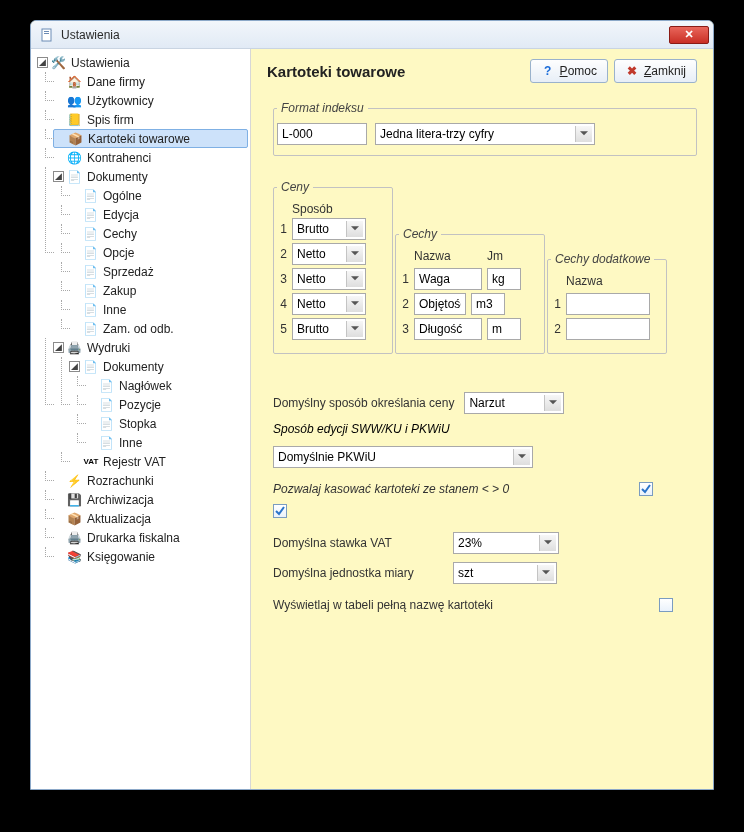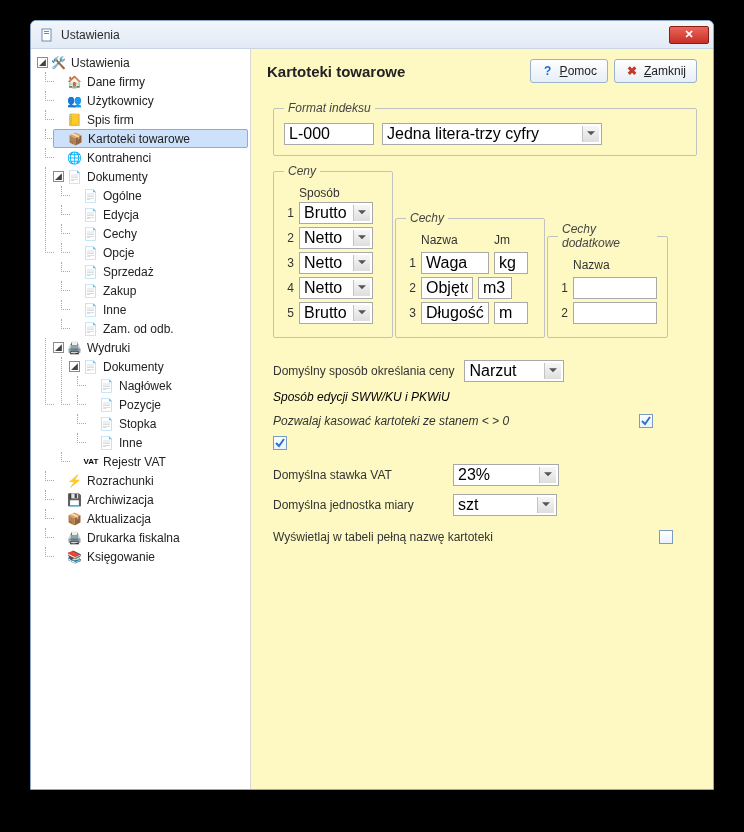--- a/index.html
+++ b/index.html
@@ -84,26 +84,26 @@
     font-size:12px;color:#222;
   }
   .btn + .btn { margin-left:6px; }
   .btn .bic { width:14px;height:14px;display:inline-flex;align-items:center;justify-content:center;font-size:12px; }
   .underline { text-decoration: underline; }
   .btn-help .bic { color:#1a6bd8;font-weight:bold; }
   .btn-close .bic { color:#c0392b;font-weight:bold; }
 
   fieldset {
     border:1px solid #c2c2c2;border-radius:2px;
-    padding:8px 10px 10px 10px;margin:0 0 8px 0;
+    padding:8px 10px 10px 3px;margin:0 0 24px 0;
   }
   legend { font-style:italic;color:#444;padding:0 4px; }
   .row { display:flex;align-items:center;gap:8px; }
   .input, .combo, select, input[type=text] {
-    border:1px solid #a9a9a9;height:22px;padding:2px 4px;font-family:inherit;font-size:16px;
+    border:1px solid #a9a9a9;height:22px;padding:2px 4px;font-family:inherit;font-size:12px;
     background:#fff;
   }
   .combo { position:relative;padding-right:18px;min-width:70px;display:inline-flex;align-items:center;cursor:pointer; }
   .combo::after {
     content:"";position:absolute;right:2px;top:2px;bottom:2px;width:16px;
     background:linear-gradient(#f7f7f7,#dedede);
     border-left:1px solid #c4c4c4;
   }
   .combo .caret {
     position:absolute;right:6px;top:50%;transform:translateY(-35%);
@@ -461,20 +461,24 @@
 
         <div class="plain-row">
           <span class="plain-label" style="font-style:normal">Domyślny sposób określania ceny</span>
           <div class="combo" style="width:100px">
               <span>Narzut</span>
               <span class="caret"></span>
             </div>
         </div>
 
         <div style="font-style:italic;margin-bottom:10px">Sposób edycji SWW/KU i PKWiU</div>
+        <div class="combo" style="width:260px;margin-bottom:14px">
+            <span>Domyślnie PKWiU</span>
+            <span class="caret"></span>
+          </div>
 
         <div class="chk-row">
           <span class="plain-label">Pozwalaj kasować kartoteki ze stanem &lt; &gt; 0</span>
           <span class="chk checked">
               <svg width="10" height="10" viewBox="0 0 10 10">
                 <polyline points="1,5 4,8 9,1" fill="none" stroke="#2a74c9" stroke-width="2"></polyline>
               </svg>
             </span>
         </div>
         <div class="chk-row">

